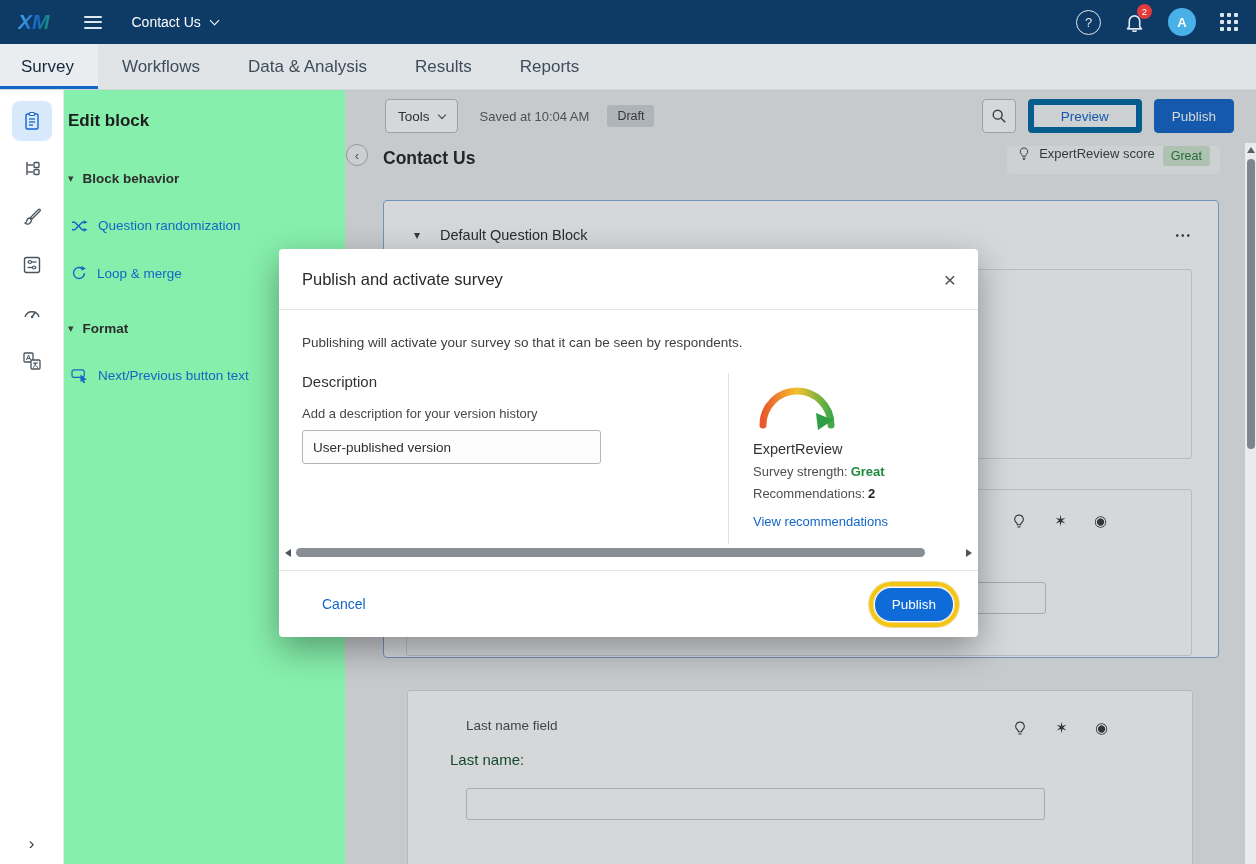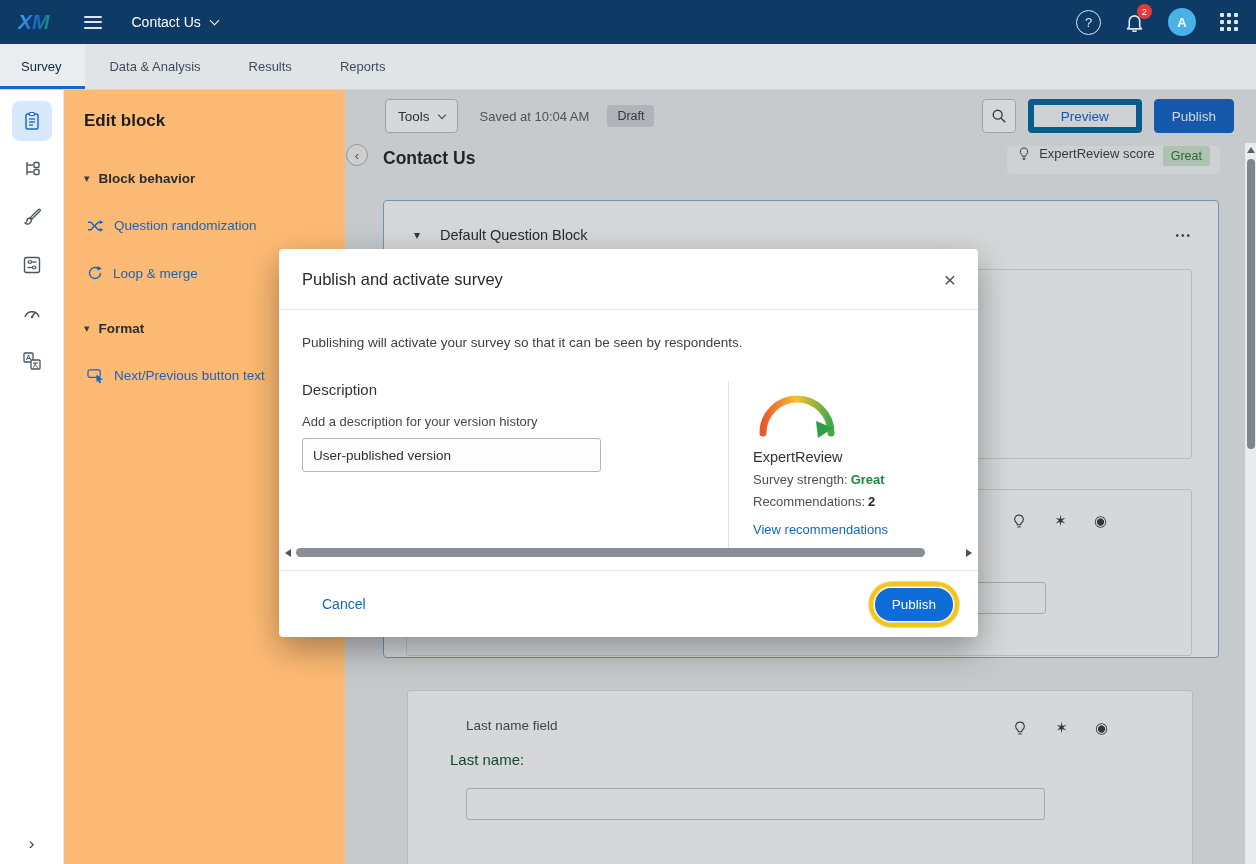--- a/index.html
+++ b/index.html
@@ -17,33 +17,33 @@
   .tb-right{margin-left:auto;display:flex;align-items:center;gap:24px}
   .help-circ{width:25px;height:25px;border:1.6px solid #dfe7ee;border-radius:50%;color:#dfe7ee;font-size:13px;display:flex;align-items:center;justify-content:center;cursor:pointer}
   .bell{position:relative;cursor:pointer;display:flex}
   .badge-red{position:absolute;top:-8px;right:-8px;background:#e23b3b;color:#fff;border-radius:8px;font-size:9.5px;min-width:15px;height:15px;display:flex;align-items:center;justify-content:center;padding:0 3px}
   .avatar{width:28px;height:28px;border-radius:50%;background:#49b0e8;color:#fff;font-size:13px;font-weight:bold;display:flex;align-items:center;justify-content:center;cursor:pointer}
   .waffle{display:grid;grid-template-columns:repeat(3,4px);gap:3px;cursor:pointer}
   .waffle i{width:4px;height:4px;background:#dfe7ee;border-radius:1px}
 
   
   .tabs{position:absolute;top:44px;left:0;right:0;height:46px;background:#e0e4e7;display:flex;z-index:6;border-bottom:1px solid #d0d5d9}
-  .tab{display:flex;align-items:center;padding:0 24px;font-size:13px;color:#3f4c59;position:relative;cursor:pointer}
+  .tab{display:flex;align-items:center;padding:0 24px;font-size:17px;color:#3f4c59;position:relative;cursor:pointer}
   .tab:first-child{padding-left:21px}
   .tab.active{background:#eaedf0;color:#16293c}
   .tab.active::after{content:"";position:absolute;left:0;right:0;bottom:0;height:3px;background:#1466c8}
 
   
   .workspace{position:absolute;top:90px;left:0;right:0;bottom:0;display:flex}
   .icon-strip{width:64px;background:#fff;border-right:1px solid #e4e6e8;position:relative;display:flex;flex-direction:column;align-items:center;padding-top:11px;gap:8px;z-index:2}
   .strip-btn{width:40px;height:40px;border-radius:8px;display:flex;align-items:center;justify-content:center;color:#49545e;cursor:pointer}
   .strip-btn.active{background:#d8e9fb;color:#1466c8}
   .strip-expand{position:absolute;bottom:10px;left:0;right:0;text-align:center;font-size:17px;color:#3e3e3e;cursor:pointer}
 
-  .left-panel{width:281px;background:#fdba74;padding:21px 20px;z-index:2}
+  .left-panel{width:281px;background:#86efac;padding:21px 4px;z-index:2}
   .lp-title{font-size:17px;color:#1d1d1d;font-weight:600}
   .lp-section{margin-top:40px;display:flex;align-items:center;gap:9px;cursor:pointer}
   .lp-caret{font-size:11px;color:#3c3c3c}
   .lp-sec-label{font-size:13.5px;font-weight:bold;color:#2d2d2d}
   .lp-item{margin-top:32px;display:flex;align-items:center;gap:10px;padding-left:3px;cursor:pointer}
   .lp-item .lbl{font-size:13.5px;color:#1266c7}
   .lp-item svg{flex:0 0 auto}
 
   
   .main{flex:1;position:relative;background:#eef0f1;overflow:hidden}
@@ -89,21 +89,21 @@
   .vscroll .up{width:0;height:0;border-left:4px solid transparent;border-right:4px solid transparent;border-bottom:6px solid #5c6167;margin:4px auto 0}
   .vscroll .thumb{position:absolute;top:16px;left:1.5px;width:8px;height:290px;background:#7f858c;border-radius:4px;cursor:pointer}
 
   
   .modal{position:absolute;left:279px;top:249px;width:699px;height:388px;background:#fff;border-radius:4px;box-shadow:0 12px 34px rgba(0,0,0,.35);z-index:10}
   .modal-head{height:61px;display:flex;align-items:center;padding:0 22px 0 23px;border-bottom:1px solid #e4e4e4}
   .modal-title{font-size:16.5px;color:#2a2a2a}
   .modal-close{margin-left:auto;font-size:21px;color:#4f4f4f;cursor:pointer;line-height:1}
   .modal-body{padding:25px 23px 0}
   .modal-intro{font-size:13.5px;color:#3e3e3e}
-  .mcols{display:flex;margin-top:31px}
+  .mcols{display:flex;margin-top:23px}
   .mcol-left{width:426px}
   .desc-h{font-size:15px;color:#333;font-weight:normal}
   .desc-hint{margin-top:16px;font-size:13px;color:#474747}
   .desc-input{margin-top:9px;width:299px;height:34px;border:1px solid #b5b5b5;border-radius:3px;padding:4px 10px;font-size:13.5px;color:#2f2f2f;background:#fdfdfd;font-family:inherit}
   .mcol-right{flex:1;border-left:1px solid #e2e2e2;padding:2px 0 14px 24px}
   .er-title{font-size:14.5px;color:#333;margin-top:6px}
   .er-line{font-size:13px;color:#4f4f4f;margin-top:7px}
   .er-line .green{color:#1f8a3b;font-weight:bold;margin-left:3px}
   .er-line b{color:#222;margin-left:3px}
   .er-link{display:inline-block;margin-top:13px;font-size:13px;color:#1266c7;cursor:pointer}
@@ -152,20 +152,21 @@
           <i></i>
           <i></i>
           <i></i>
           <i></i>
         </span>
     </span>
   </header>
 
   <nav class="tabs">
     <span class="tab active">Survey</span>
+    <span class="tab">Workflows</span>
     <span class="tab">Data &amp; Analysis</span>
     <span class="tab">Results</span>
     <span class="tab">Reports</span>
   </nav>
 
   <div class="workspace">
 
     <aside class="icon-strip">
       <span class="strip-btn active">
         <svg width="20" height="20" viewBox="0 0 20 20">

